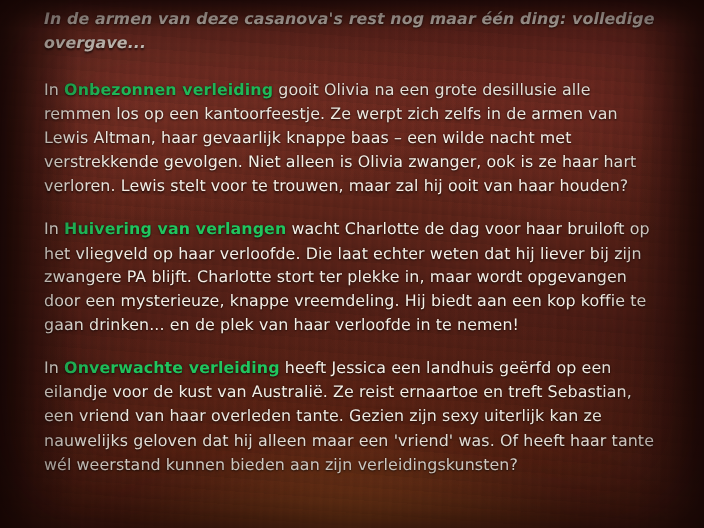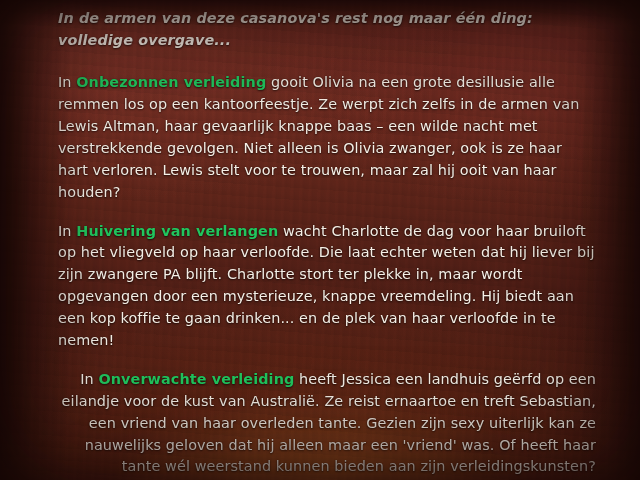--- a/index.html
+++ b/index.html
@@ -72,21 +72,21 @@
     left: 0; top: 0;
     width: 100%; height: 26px;
     background: linear-gradient(180deg, rgba(22,7,5,0.70) 0%, rgba(0,0,0,0) 100%);
   }
 
   .content {
     position: absolute;
     left: 0; top: 0;
     width: 640px;
     height: 480px;
-    padding: 8px 44px 0 58px;
+    padding: 8px 44px 0 40px;
     box-sizing: border-box;
   }
 
   p.blurb {
     margin: 0 0 17px 0;
     color: #f6efe6;
     font-size: 14.4px;
     line-height: 1.52;
     text-shadow: 0 1px 2px rgba(0,0,0,0.65), 0 0 1px rgba(0,0,0,0.5);
     letter-spacing: 0.1px;
@@ -95,21 +95,21 @@
     font-style: italic;
     font-weight: 700;
     color: #fdf6ec;
     margin-bottom: 21px;
     line-height: 1.5;
   }
   .title {
     font-weight: 700;
     color: #22c55e;
   }
-  .last { margin-bottom: 0; text-align: right; }
+  .last { margin-bottom: 0; }
 </style>
 </head>
 <body>
 
 <div id="page">
   <div class="bg-base"></div>
   <div class="bg-tex"></div>
   <div class="bg-glow"></div>
   <div class="bg-leftband"></div>
   <div class="bg-rightband"></div>

